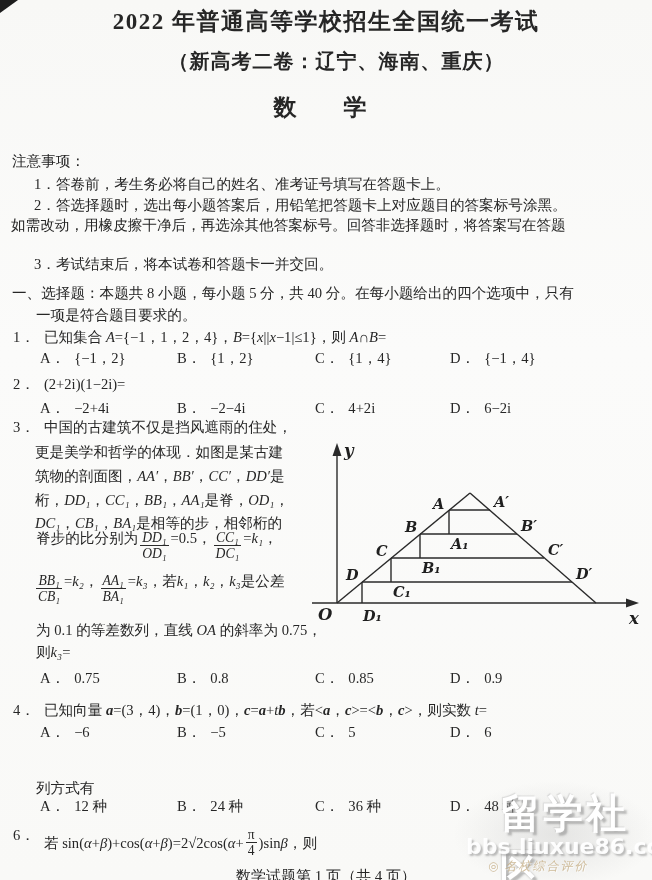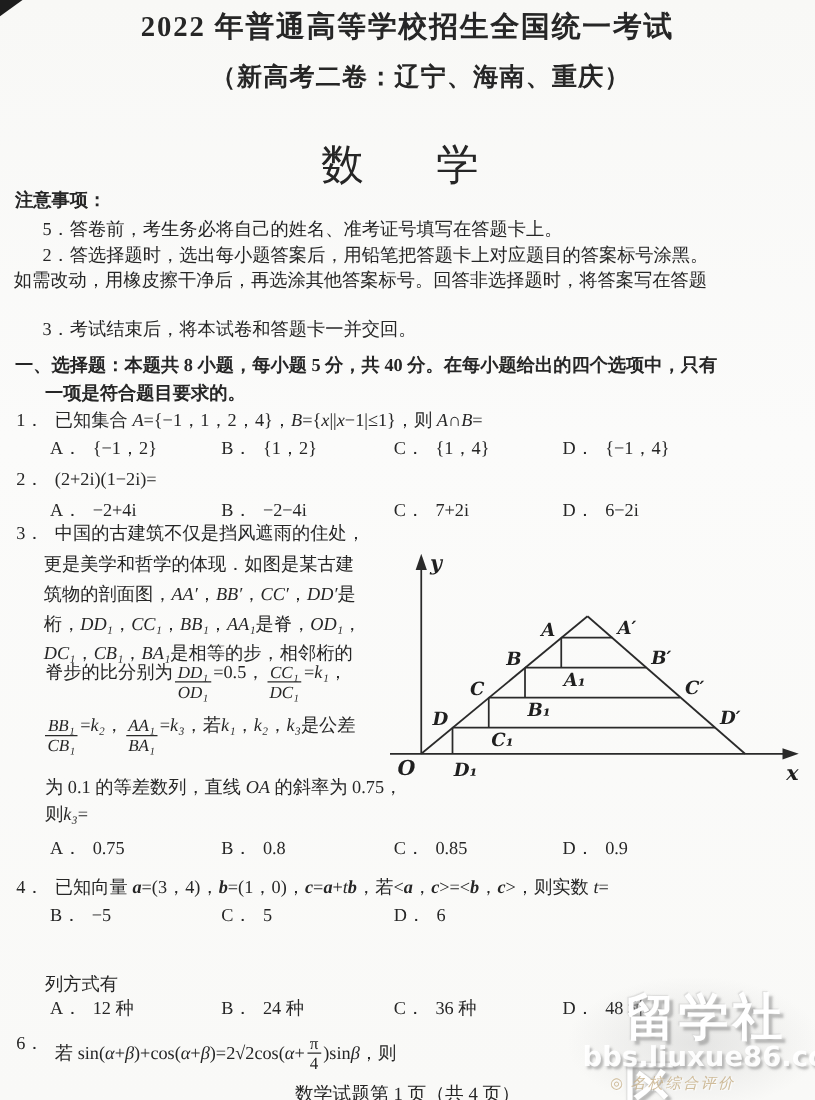--- a/index.html
+++ b/index.html
@@ -3,33 +3,33 @@
 <meta charset="utf-8">
 <style>
   html,body{margin:0;padding:0;background:#e8e8e6;}
   .page{
     position:relative;width:652px;height:880px;overflow:hidden;
     background:linear-gradient(180deg,#f8f8f6 0%,#fbfbfa 40%,#f9f9f7 100%);
     font-family:"Liberation Serif","DejaVu Serif","DejaVu Sans",serif;
     color:#262626;
   }
   .line{position:absolute;white-space:nowrap;font-size:14.6px;line-height:20px;}
-  .b{font-weight:bold;}
+  .b{font-weight:normal;}
   .c{left:0;right:0;text-align:center;}
   .qno{margin-right:9px;display:inline-block;}
   .rt{font-style:normal;}
   .mi{font-style:italic;font-family:"Liberation Serif","DejaVu Serif","DejaVu Sans",serif;}
   .mbi{font-style:italic;font-weight:bold;}
   .fline{display:flex;align-items:flex-start;height:38px;line-height:1.1;}
   .frac{display:inline-flex;flex-direction:column;align-items:center;line-height:1.12;font-size:13.6px;margin:0 2px;vertical-align:middle;}
   .fnum{border-bottom:1.3px solid #2a2a2a;padding:0 2px;}
   .fden{padding:0 2px;}
   .title{position:absolute;left:0;right:0;top:6px;text-align:center;font-size:23px;font-weight:bold;letter-spacing:1.5px;}
   .subtitle{position:absolute;left:0;right:0;top:48px;text-align:center;font-size:20px;font-weight:bold;letter-spacing:1px;padding-left:21px;}
-  .subject{position:absolute;left:0;right:0;top:92px;text-align:center;font-size:34px;font-weight:normal;letter-spacing:12px;margin-top:17px;}
+  .subject{position:absolute;left:0;right:0;top:92px;text-align:center;font-size:23px;font-weight:bold;letter-spacing:12px;}
   .opts{position:absolute;left:40px;right:8px;display:grid;grid-template-columns:137px 138px 135px 1fr;font-size:14.6px;}
   .opt{white-space:nowrap;}
   .optlabel{margin-right:9px;}
   .corner{position:absolute;left:0;top:0;width:0;height:0;border-top:13px solid #1d1d1d;border-right:18px solid transparent;}
   .fig{position:absolute;left:298px;top:432px;}
   .flab{font:italic bold 14.5px "DejaVu Serif","Liberation Serif",serif;fill:#1f1f1f;}
   .faxis{font:italic bold 16.5px "DejaVu Serif","Liberation Serif",serif;fill:#1f1f1f;}
   .wm-halo{position:absolute;left:455px;top:782px;width:200px;height:105px;background:radial-gradient(ellipse at center,rgba(175,175,175,0.28),transparent 72%);}
   .wm-brand{position:absolute;left:500px;top:786px;font-size:40px;font-weight:bold;letter-spacing:3px;color:#ffffff;
     font-family:Liberation Mono, monospace;
@@ -46,41 +46,41 @@
 
 <div class="page">
 
   <div class="corner"></div>
 
   <div class="title">2022 年普通高等学校招生全国统一考试</div>
   <div class="subtitle">（新高考二卷：辽宁、海南、重庆）</div>
   <div class="subject">数　学</div>
 
   <div class="line b" style="left:12px;top:151px">注意事项：</div>
-  <div class="line" style="left:34px;top:174px">5．答卷前，考生务必将自己的姓名、准考证号填写在答题卡上。</div>
+  <div class="line" style="left:34px;top:174px">1．答卷前，考生务必将自己的姓名、准考证号填写在答题卡上。</div>
   <div class="line" style="left:34px;top:195px">2．答选择题时，选出每小题答案后，用铅笔把答题卡上对应题目的答案标号涂黑。</div>
   <div class="line" style="left:11px;top:215px">如需改动，用橡皮擦干净后，再选涂其他答案标号。回答非选择题时，将答案写在答题</div>
   <div class="line" style="left:34px;top:254px">3．考试结束后，将本试卷和答题卡一并交回。</div>
 
   <div class="line b" style="left:12px;top:283px">一、选择题：本题共 8 小题，每小题 5 分，共 40 分。在每小题给出的四个选项中，只有</div>
   <div class="line b" style="left:36px;top:305px">一项是符合题目要求的。</div>
 
   <div class="line" style="left:13px;top:327px"><span class="qno">1．</span><span><span class="rt">已知集合 </span><span class="mi">A</span><span class="rt">={−1，1，2，4}，</span><span class="mi">B</span><span class="rt">={</span><span class="mi">x</span><span class="rt">||</span><span class="mi">x</span><span class="rt">−1|≤1}，则 </span><span class="mi">A</span><span class="rt">∩</span><span class="mi">B</span><span class="rt">=</span></span></div>
   <div class="opts" style="top:349px">
       <span class="opt"><span class="optlabel">A．</span><span class="optval">{−1，2}</span></span>
       <span class="opt"><span class="optlabel">B．</span><span class="optval">{1，2}</span></span>
       <span class="opt"><span class="optlabel">C．</span><span class="optval">{1，4}</span></span>
       <span class="opt"><span class="optlabel">D．</span><span class="optval">{−1，4}</span></span>
     </div>
 
   <div class="line" style="left:13px;top:374px"><span class="qno">2．</span><span><span class="rt">(2+2i)(1−2i)=</span></span></div>
   <div class="opts" style="top:399px">
       <span class="opt"><span class="optlabel">A．</span><span class="optval">−2+4i</span></span>
       <span class="opt"><span class="optlabel">B．</span><span class="optval">−2−4i</span></span>
-      <span class="opt"><span class="optlabel">C．</span><span class="optval">7+2i</span></span>
+      <span class="opt"><span class="optlabel">C．</span><span class="optval">4+2i</span></span>
       <span class="opt"><span class="optlabel">D．</span><span class="optval">6−2i</span></span>
     </div>
 
   <div class="line" style="left:13px;top:417px"><span class="qno">3．</span><span><span class="rt">中国的古建筑不仅是挡风遮雨的住处，</span></span></div>
   <div class="line" style="left:35px;top:442px"><span class="rt">更是美学和哲学的体现．如图是某古建</span></div>
   <div class="line" style="left:35px;top:466px"><span class="rt">筑物的剖面图，</span><span class="mi">AA′</span><span class="rt">，</span><span class="mi">BB′</span><span class="rt">，</span><span class="mi">CC′</span><span class="rt">，</span><span class="mi">DD′</span><span class="rt">是</span></div>
   <div class="line" style="left:35px;top:490px"><span class="rt">桁，</span><span class="mi">DD₁</span><span class="rt">，</span><span class="mi">CC₁</span><span class="rt">，</span><span class="mi">BB₁</span><span class="rt">，</span><span class="mi">AA₁</span><span class="rt">是脊，</span><span class="mi">OD₁</span><span class="rt">，</span></div>
   <div class="line" style="left:35px;top:513px"><span class="mi">DC₁</span><span class="rt">，</span><span class="mi">CB₁</span><span class="rt">，</span><span class="mi">BA₁</span><span class="rt">是相等的步，相邻桁的</span></div>
   <div class="line fline" style="left:36px;top:530px">
       <span class="rt">脊步的比分别为</span>
@@ -162,20 +162,21 @@
 
   <div class="opts" style="top:669px">
       <span class="opt"><span class="optlabel">A．</span><span class="optval">0.75</span></span>
       <span class="opt"><span class="optlabel">B．</span><span class="optval">0.8</span></span>
       <span class="opt"><span class="optlabel">C．</span><span class="optval">0.85</span></span>
       <span class="opt"><span class="optlabel">D．</span><span class="optval">0.9</span></span>
     </div>
 
   <div class="line" style="left:13px;top:700px"><span class="qno">4．</span><span><span class="rt">已知向量 </span><span class="mbi">a</span><span class="rt">=(3，4)，</span><span class="mbi">b</span><span class="rt">=(1，0)，</span><span class="mbi">c</span><span class="rt">=</span><span class="mbi">a</span><span class="rt">+</span><span class="mi">t</span><span class="mbi">b</span><span class="rt">，若&lt;</span><span class="mbi">a</span><span class="rt">，</span><span class="mbi">c</span><span class="rt">&gt;=&lt;</span><span class="mbi">b</span><span class="rt">，</span><span class="mbi">c</span><span class="rt">&gt;，则实数 </span><span class="mi">t</span><span class="rt">=</span></span></div>
   <div class="opts" style="top:723px">
+      <span class="opt"><span class="optlabel">A．</span><span class="optval">−6</span></span>
       <span class="opt"><span class="optlabel">B．</span><span class="optval">−5</span></span>
       <span class="opt"><span class="optlabel">C．</span><span class="optval">5</span></span>
       <span class="opt"><span class="optlabel">D．</span><span class="optval">6</span></span>
     </div>
 
   <div class="line" style="left:36px;top:778px">列方式有</div>
   <div class="opts" style="top:797px">
       <span class="opt"><span class="optlabel">A．</span><span class="optval">12 种</span></span>
       <span class="opt"><span class="optlabel">B．</span><span class="optval">24 种</span></span>
       <span class="opt"><span class="optlabel">C．</span><span class="optval">36 种</span></span>

